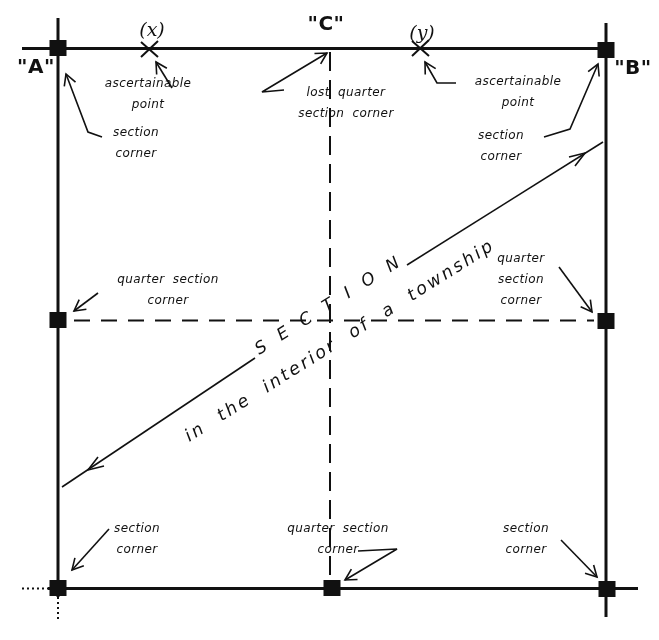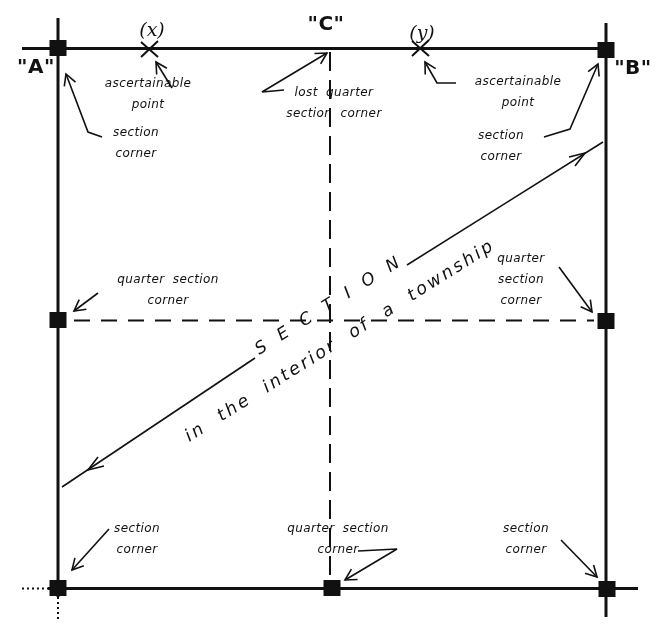--- a/index.html
+++ b/index.html
@@ -121,21 +121,21 @@
   <div class="lbl corner-letter" style="left:612px;top:55px;width:42px;">"B"</div>
   <div class="lbl corner-letter" style="left:306px;top:11px;width:40px;">"C"</div>
 
   <div class="lbl pt-mark" style="left:122px;top:18px;width:60px;">(x)</div>
   <div class="lbl pt-mark" style="left:392px;top:21px;width:60px;">(y)</div>
 
   <div class="lbl ann" style="left:78px;top:73px;width:140px;">ascertainable
 point</div>
   <div class="lbl ann" style="left:86px;top:122px;width:100px;">section
 corner</div>
-  <div class="lbl ann" style="left:254px;top:82px;width:160px;">lost quarter
+  <div class="lbl ann" style="left:266px;top:82px;width:160px;">lost quarter
 section corner</div>
   <div class="lbl ann" style="left:448px;top:71px;width:140px;">ascertainable
 point</div>
   <div class="lbl ann" style="left:451px;top:125px;width:100px;">section
 corner</div>
   <div class="lbl ann" style="left:88px;top:269px;width:160px;">quarter section
 corner</div>
   <div class="lbl ann" style="left:466px;top:248px;width:110px;text-align:center;">quarter
 section
 corner</div>

